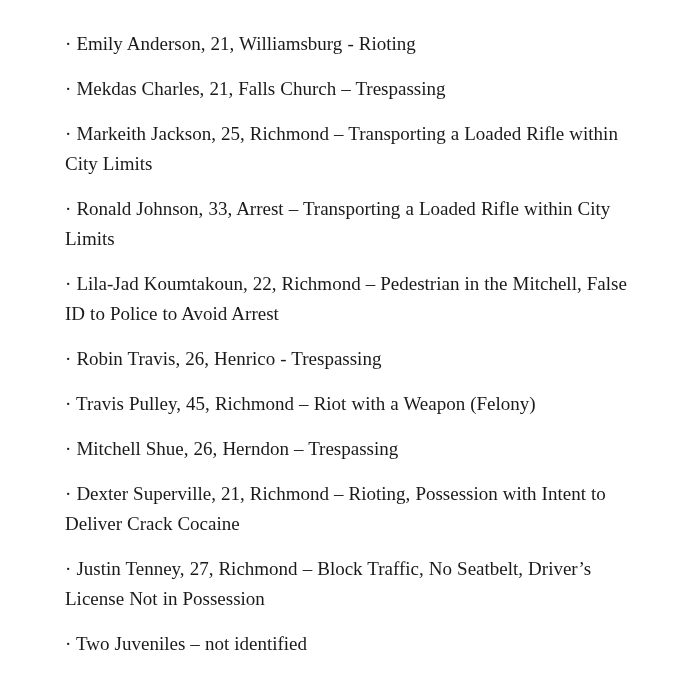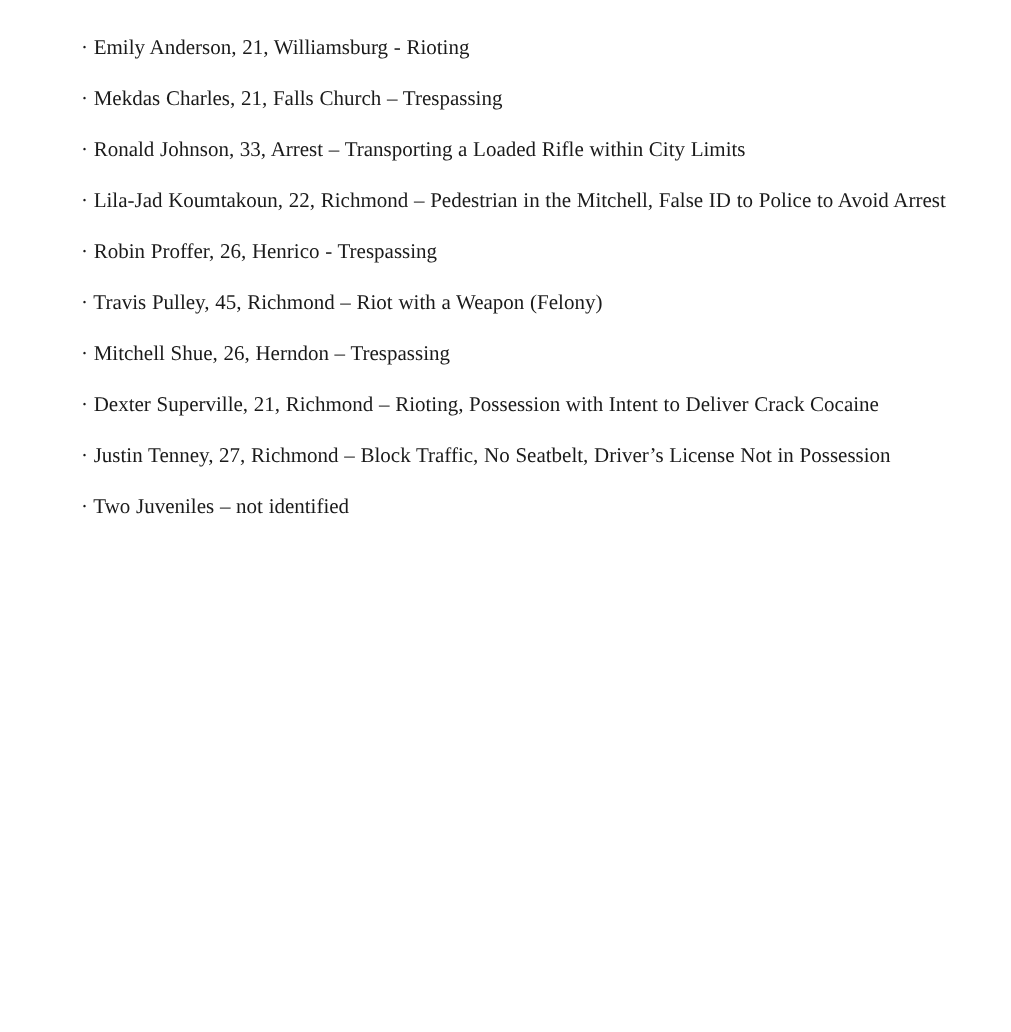--- a/index.html
+++ b/index.html
@@ -20,38 +20,39 @@
     height: 688px;
     padding: 14px 8px 0 50px;
     background: #ffffff;
   }
   .entry-list {
     list-style: none;
     margin: 0;
     padding: 0;
   }
   .entry {
-    font-size: 14px;
+    font-size: 19px;
     line-height: 30px;
-    margin: 4px;
+    margin: 15px;
     padding: 0;
     text-indent: 0;
     white-space: normal;
     word-spacing: 0.3px;
   }
 </style>
 </head>
 <body>
 
 <div class="page">
   <ul class="entry-list">
     <li class="entry">· Emily Anderson, 21, Williamsburg - Rioting</li>
     <li class="entry">· Mekdas Charles, 21, Falls Church – Trespassing</li>
+    <li class="entry">· Markeith Jackson, 25, Richmond – Transporting a Loaded Rifle within City Limits</li>
     <li class="entry">· Ronald Johnson, 33, Arrest – Transporting a Loaded Rifle within City Limits</li>
     <li class="entry">· Lila-Jad Koumtakoun, 22, Richmond – Pedestrian in the Mitchell, False ID to Police to Avoid Arrest</li>
-    <li class="entry">· Robin Proffer, 26, Henrico - Trespassing</li>
+    <li class="entry">· Robin Travis, 26, Henrico - Trespassing</li>
     <li class="entry">· Travis Pulley, 45, Richmond – Riot with a Weapon (Felony)</li>
     <li class="entry">· Mitchell Shue, 26, Herndon – Trespassing</li>
     <li class="entry">· Dexter Superville, 21, Richmond – Rioting, Possession with Intent to Deliver Crack Cocaine</li>
     <li class="entry">· Justin Tenney, 27, Richmond – Block Traffic, No Seatbelt, Driver’s License Not in Possession</li>
     <li class="entry">· Two Juveniles – not identified</li>
   </ul>
 </div>
 
 </body></html>

